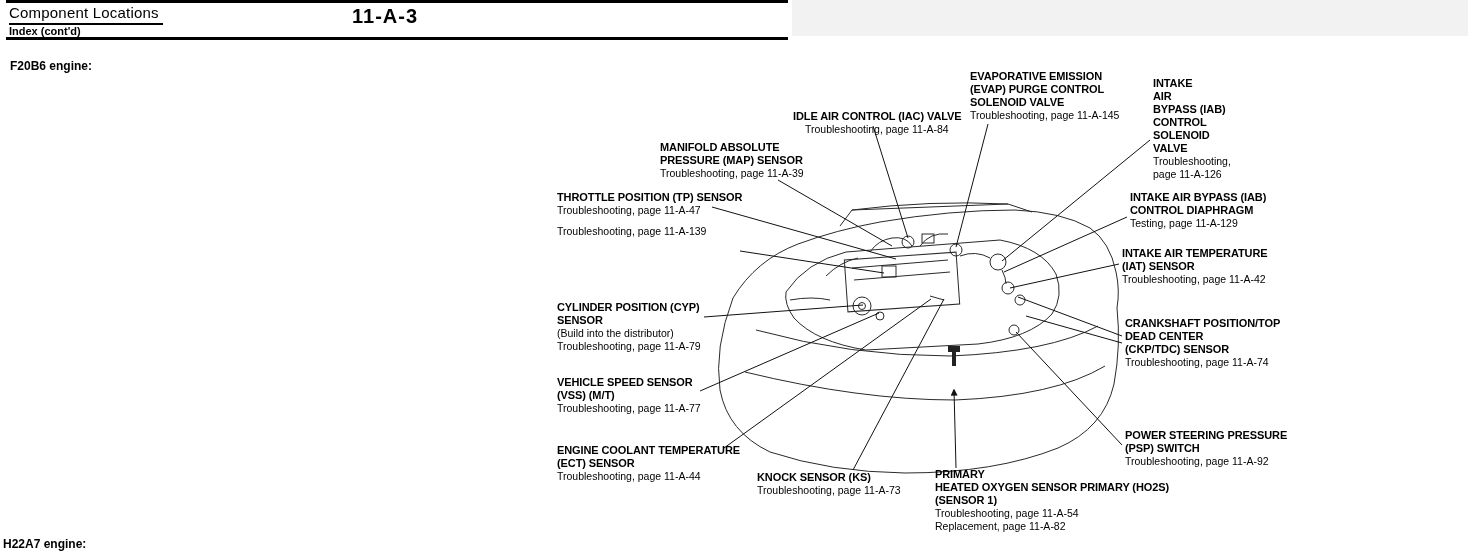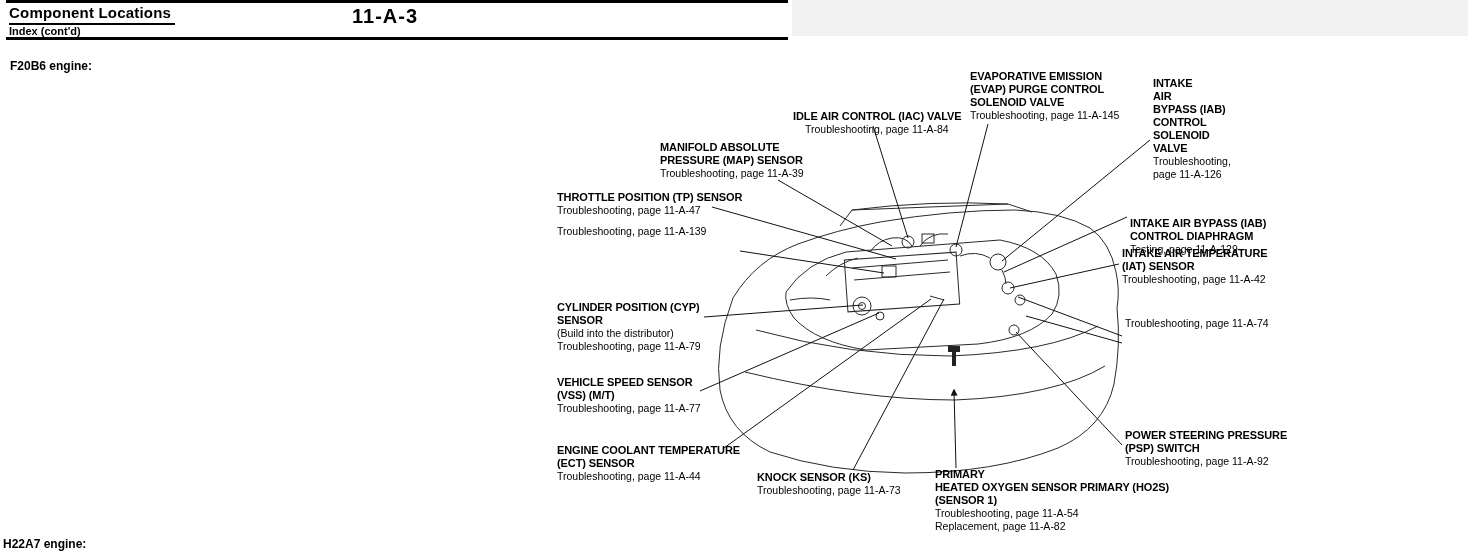--- a/index.html
+++ b/index.html
@@ -8,21 +8,21 @@
     position: relative;
     background: #ffffff;
     color: #000;
     font-family: "Liberation Sans", sans-serif;
     overflow: hidden;
   }
   .rule { position: absolute; background: #000; }
   .gray-band { position: absolute; left: 792px; top: 0; width: 676px; height: 36px; background: #f2f2f2; }
   .hdr-title {
     position: absolute; left: 9px; top: 4px;
-    font-size: 15px; font-weight: bold; letter-spacing: 0.2px;
+    font-size: 15px; font-weight: normal; letter-spacing: 0.2px;
     border-bottom: 2px solid #000; padding: 0 4px 2px 0;
   }
   .hdr-sub { position: absolute; left: 9px; top: 25px; font-size: 11px; font-weight: bold; }
   .hdr-page { position: absolute; left: 352px; top: 5px; font-size: 20px; font-weight: bold; letter-spacing: 1px; }
   .engine-label { position: absolute; font-size: 12px; font-weight: bold; }
   .callout { position: absolute; }
   .c-title { font-size: 11px; font-weight: bold; line-height: 13px; white-space: pre-line; letter-spacing: -0.1px; }
   .c-note  { font-size: 10.5px; line-height: 13px; white-space: pre-line; }
   .c-detail{ font-size: 10.5px; line-height: 13px; white-space: pre-line; }
   .indent .c-detail { margin-left: 12px; }
@@ -142,40 +142,43 @@
 
   <div class="callout" style="left:557px; top:191px;">
     <div class="c-title">THROTTLE POSITION (TP) SENSOR</div>
     <div class="c-detail">Troubleshooting, page 11-A-47</div>
   </div>
 
   <div class="callout" style="left:557px; top:225px;">
     <div class="c-detail">Troubleshooting, page 11-A-139</div>
   </div>
 
-  <div class="callout" style="left:1130px; top:191px;margin-top:26px;">
+  <div class="callout" style="left:1130px; top:191px;">
     <div class="c-title">INTAKE AIR BYPASS (IAB)
 CONTROL DIAPHRAGM</div>
     <div class="c-detail">Testing, page 11-A-129</div>
   </div>
 
   <div class="callout" style="left:1122px; top:247px;">
     <div class="c-title">INTAKE AIR TEMPERATURE
 (IAT) SENSOR</div>
     <div class="c-detail">Troubleshooting, page 11-A-42</div>
   </div>
 
   <div class="callout" style="left:557px; top:301px;">
     <div class="c-title">CYLINDER POSITION (CYP)
 SENSOR</div>
     <div class="c-note">(Build into the distributor)</div>
     <div class="c-detail">Troubleshooting, page 11-A-79</div>
   </div>
 
   <div class="callout" style="left:1125px; top:317px;">
+    <div class="c-title">CRANKSHAFT POSITION/TOP
+DEAD CENTER
+(CKP/TDC) SENSOR</div>
     <div class="c-detail">Troubleshooting, page 11-A-74</div>
   </div>
 
   <div class="callout" style="left:557px; top:376px;">
     <div class="c-title">VEHICLE SPEED SENSOR
 (VSS) (M/T)</div>
     <div class="c-detail">Troubleshooting, page 11-A-77</div>
   </div>
 
   <div class="callout" style="left:557px; top:444px;">

